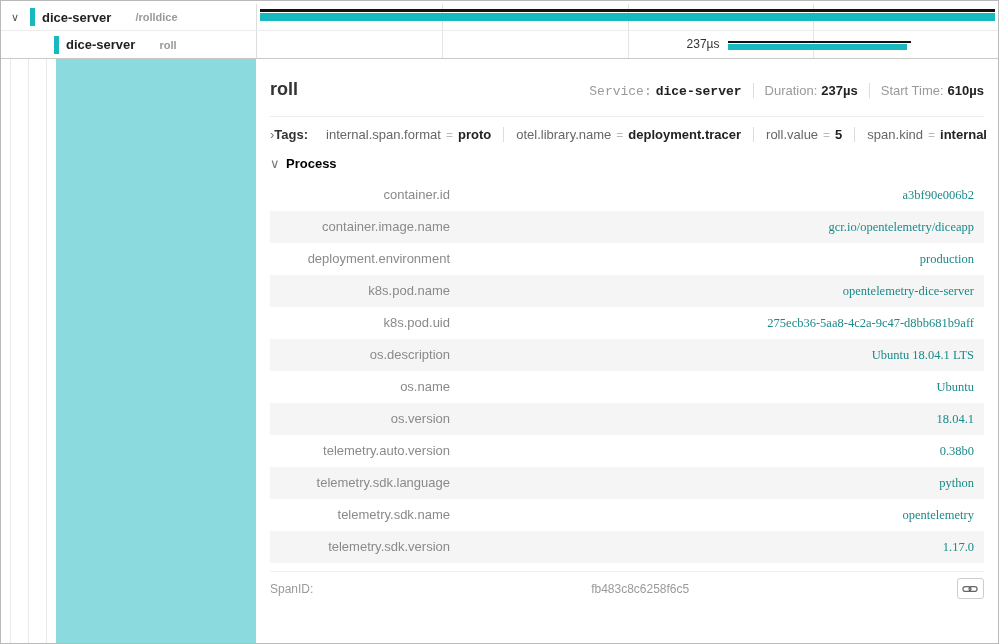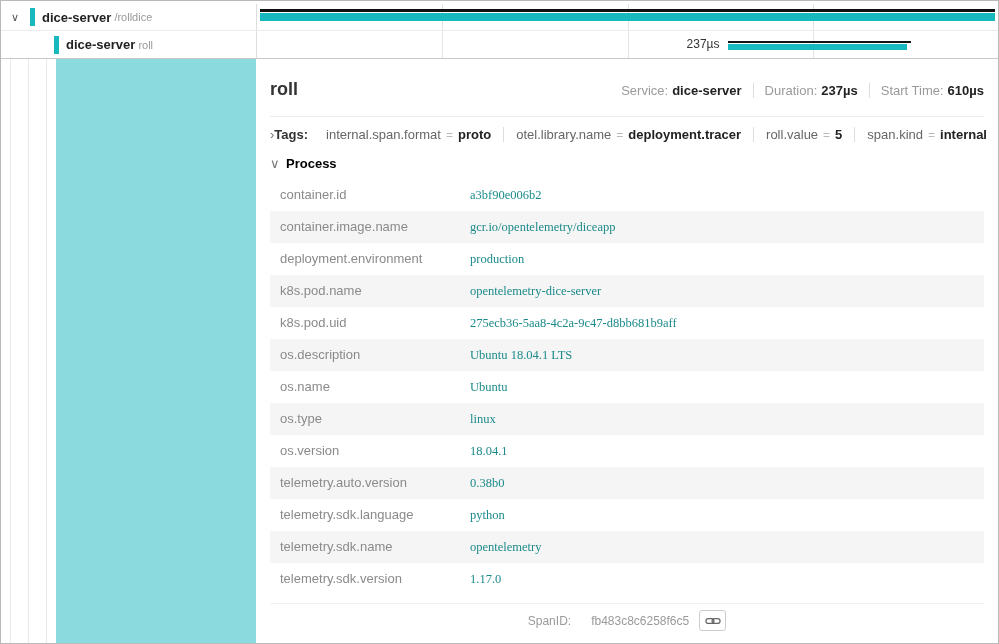--- a/index.html
+++ b/index.html
@@ -13,21 +13,21 @@
   
   .timeline { height:58px; border-bottom:1px solid #c9c9c9; padding-top:3px; background:#fff; }
   .span-row { display:flex; height:27px; }
   .span-row.parent { border-bottom:1px solid #ececec; }
   .name-col { width:255px; flex:none; display:flex; align-items:center; position:relative; }
   .name-col.lvl1 { padding-left:6px; }
   .name-col.lvl2 { padding-left:46px; }
   .tree-chevron { width:16px; font-size:11px; color:#555; text-align:center; cursor:pointer; }
   .color-chip { width:5px; height:18px; background:#17B8BE; margin-left:7px; flex:none; }
   .svc-name { font-size:13px; font-weight:bold; color:#222; margin-left:7px; white-space:nowrap; }
-  .op-name { font-size:11px; color:#999; margin-left:3px; white-space:nowrap; }
+  .op-name { font-size:11px; color:#999; margin-left:24px; white-space:nowrap;font-weight:bold; }
   .bar-col { flex:1; position:relative; border-left:1px solid #ddd; }
   .gridline { position:absolute; top:0; bottom:0; width:1px; background:#e4e4e4; }
   .g25 { left:25%; } .g50 { left:50%; } .g75 { left:75%; }
   .bar { position:absolute; cursor:pointer; }
   .p-black { left:0.4%; right:0.4%; top:5px; height:3px; background:#111; }
   .p-teal  { left:0.4%; right:0.4%; top:9px; height:8px; background:#17B8BE; }
   .c-black { left:63.5%; width:24.8%; top:10px; height:2px; background:#111; }
   .c-teal  { left:63.5%; width:24.2%; top:13px; height:6px; background:#17B8BE; }
   .duration-label { position:absolute; top:6px; left:calc(63.5% - 64px); width:56px;
     text-align:right; font-size:12px; color:#333; }
@@ -38,47 +38,47 @@
   .guide { position:absolute; top:0; bottom:0; width:1px; background:#e9e9e9; }
   .guide1 { left:9px; } .guide2 { left:27px; } .guide3 { left:45px; }
   .teal-block { position:absolute; left:55px; right:0; top:0; bottom:0;
     background:rgba(23,184,190,0.5); }
 
   .detail { flex:1; padding:20px 14px 0; overflow:hidden; position:relative; background:#fff; }
   .detail-header { display:flex; align-items:baseline; }
   .detail-title { font-size:18px; font-weight:bold; color:#333; }
   .header-meta { margin-left:auto; display:flex; align-items:baseline; font-size:13px; }
   .meta-item { padding:0 11px; border-left:1px solid #ddd; white-space:nowrap; }
-  .meta-item:first-child { border-left:none; }
+  .meta-item:first-child { border-left:none;font-family:Liberation Mono, monospace; }
   .meta-item:last-child { padding-right:0; }
   .meta-label { color:#9a9a9a; }
   .meta-value { color:#222; font-weight:bold; margin-left:4px; }
 
   .tags-row { margin-top:16px; padding-top:10px; border-top:1px solid #ececec;
     display:flex; align-items:center; font-size:13px; cursor:pointer; }
   .acc-chevron { color:#777; font-size:13px; width:14px; }
   .tags-label { font-weight:bold; color:#333; margin-right:6px; }
   .tag-item { padding:0 12px; white-space:nowrap; }
   .tag-item + .tag-item { border-left:1px solid #ddd; }
   .tag-key { color:#666; }
   .tag-eq { color:#bbb; margin:0 5px; font-size:12px; }
   .tag-value { color:#222; font-weight:bold; }
 
   .process-header { margin-top:14px; display:flex; align-items:center;
     font-size:13px; cursor:pointer; }
   .process-label { font-weight:bold; color:#000000; margin-left:2px; }
 
   .kv-table { width:100%; margin-top:8px; border-collapse:collapse; font-size:13px; }
   .kv-table tr:nth-child(even) { background:#f5f5f5; }
-  .kv-table td { padding:8px 10px; line-height:16px; vertical-align:top; }
+  .kv-table td { padding:8px 10px; line-height:16px; vertical-align:top;text-align:right; }
   .kv-key { width:190px; color:#8a8a8a; }
   .kv-value { font-family:Liberation Serif, serif;
     font-size:12.5px; color:#1c8a8a; }
 
-  .detail-footer { display:flex; justify-content:center; align-items:center;
+  .detail-footer { display:flex; justify-content:space-between; align-items:center;
     margin-top:8px; padding:6px 0 8px; border-top:1px solid #f0f0f0;
     font-size:12px; color:#9a9a9a; }
   .spanid-value { margin-left:20px; }
   .link-button { margin-left:10px; width:27px; height:21px; border:1px solid #ccc;
     border-radius:3px; background:#fff; display:flex; align-items:center;
     justify-content:center; cursor:pointer; }
   .link-button svg { display:block; }
 </style>
 </head>
 <body>
@@ -193,24 +193,20 @@
           </tr>
           <tr>
             <td class="kv-key">os.description</td>
             <td class="kv-value">Ubuntu 18.04.1 LTS</td>
           </tr>
           <tr>
             <td class="kv-key">os.name</td>
             <td class="kv-value">Ubuntu</td>
           </tr>
           <tr>
-            <td class="kv-key">os.type</td>
-            <td class="kv-value">linux</td>
-          </tr>
-          <tr>
             <td class="kv-key">os.version</td>
             <td class="kv-value">18.04.1</td>
           </tr>
           <tr>
             <td class="kv-key">telemetry.auto.version</td>
             <td class="kv-value">0.38b0</td>
           </tr>
           <tr>
             <td class="kv-key">telemetry.sdk.language</td>
             <td class="kv-value">python</td>

